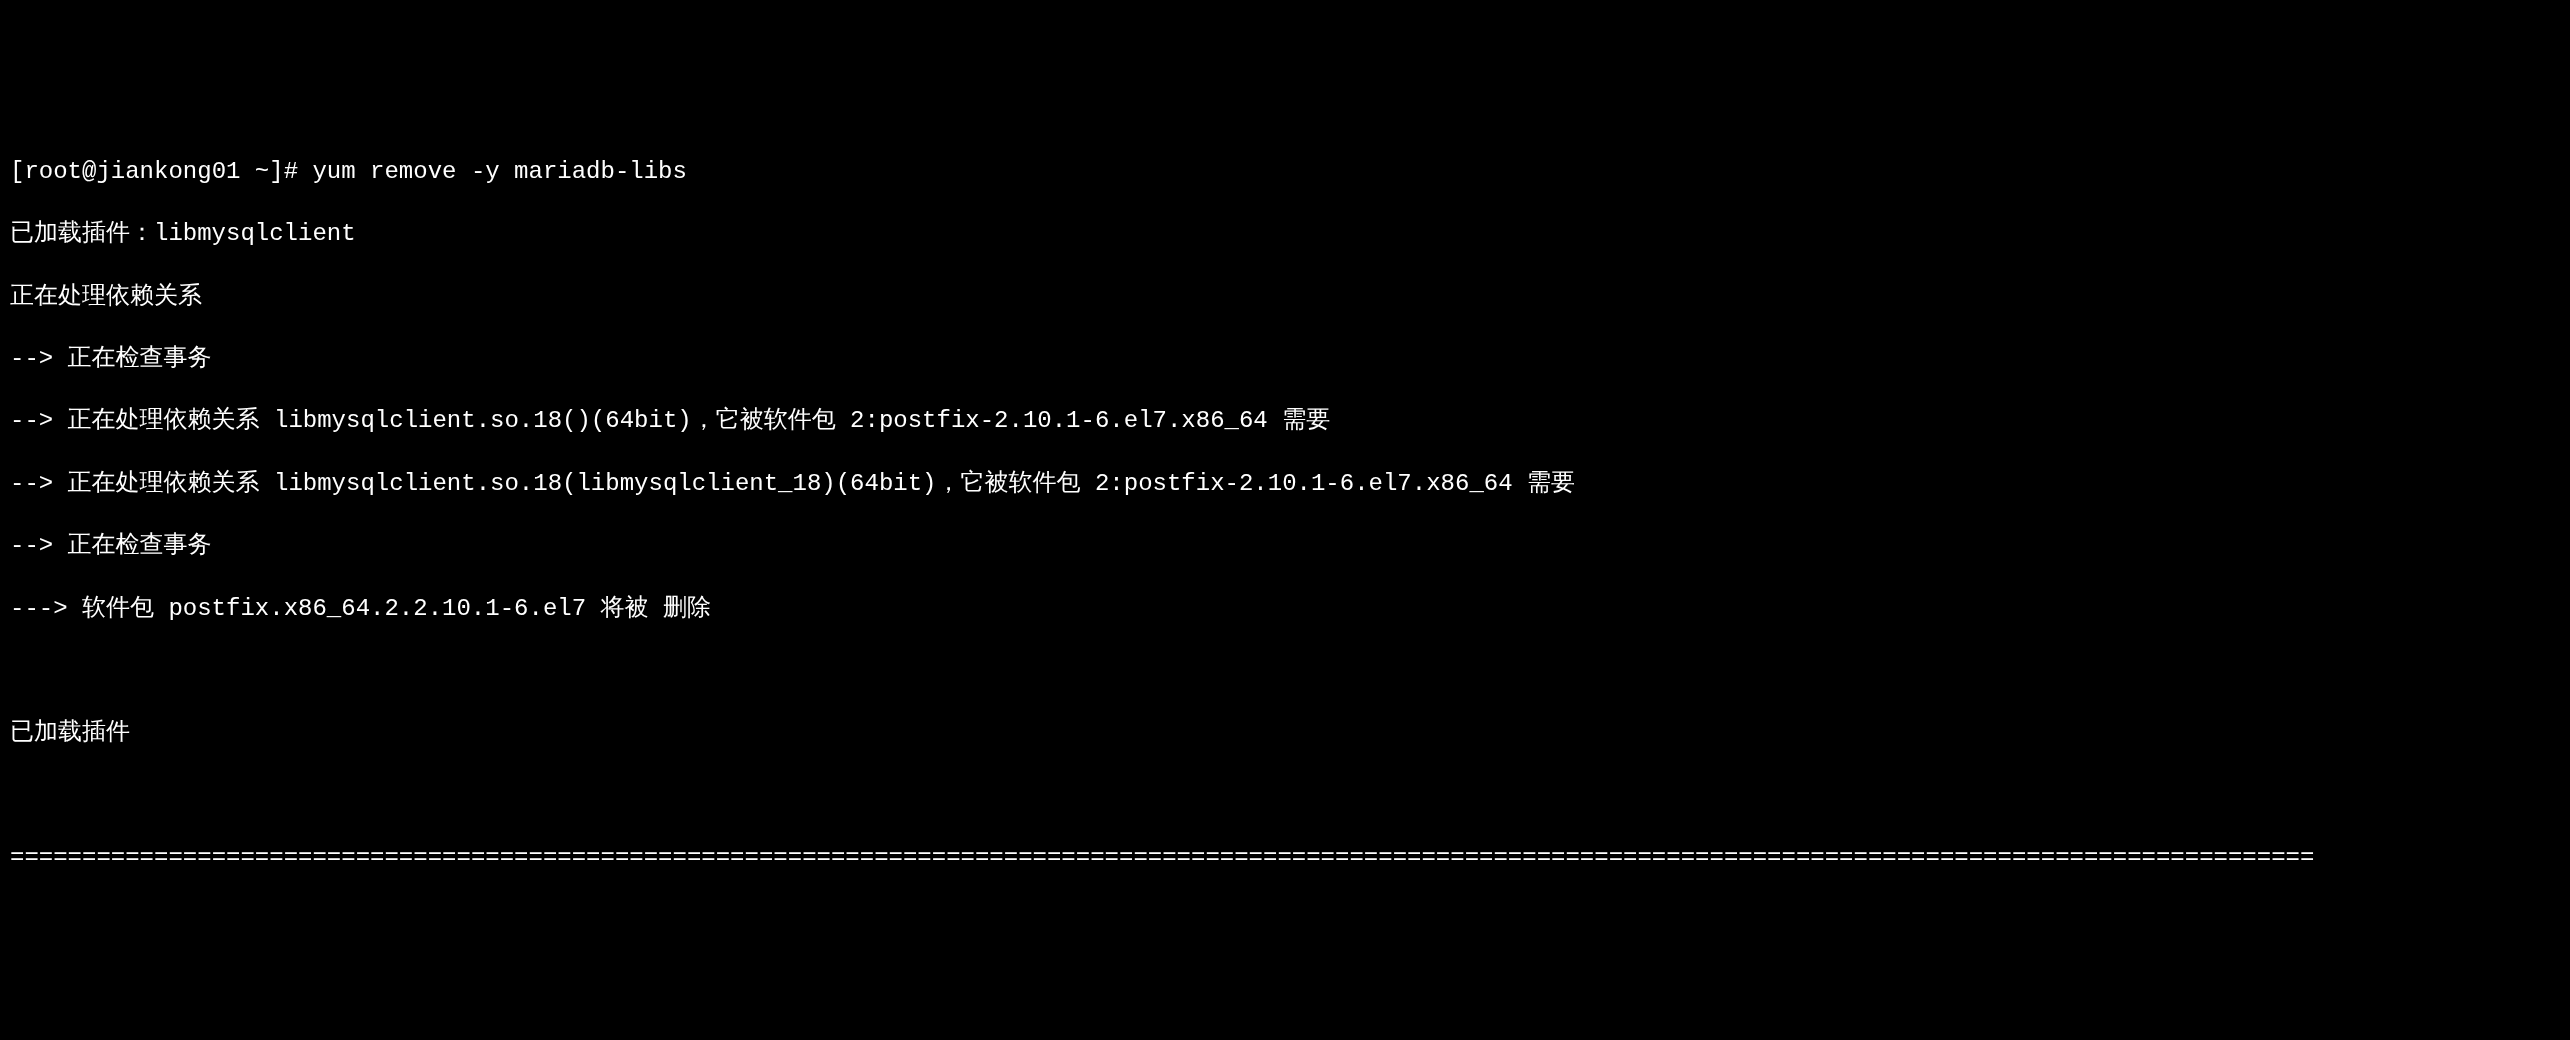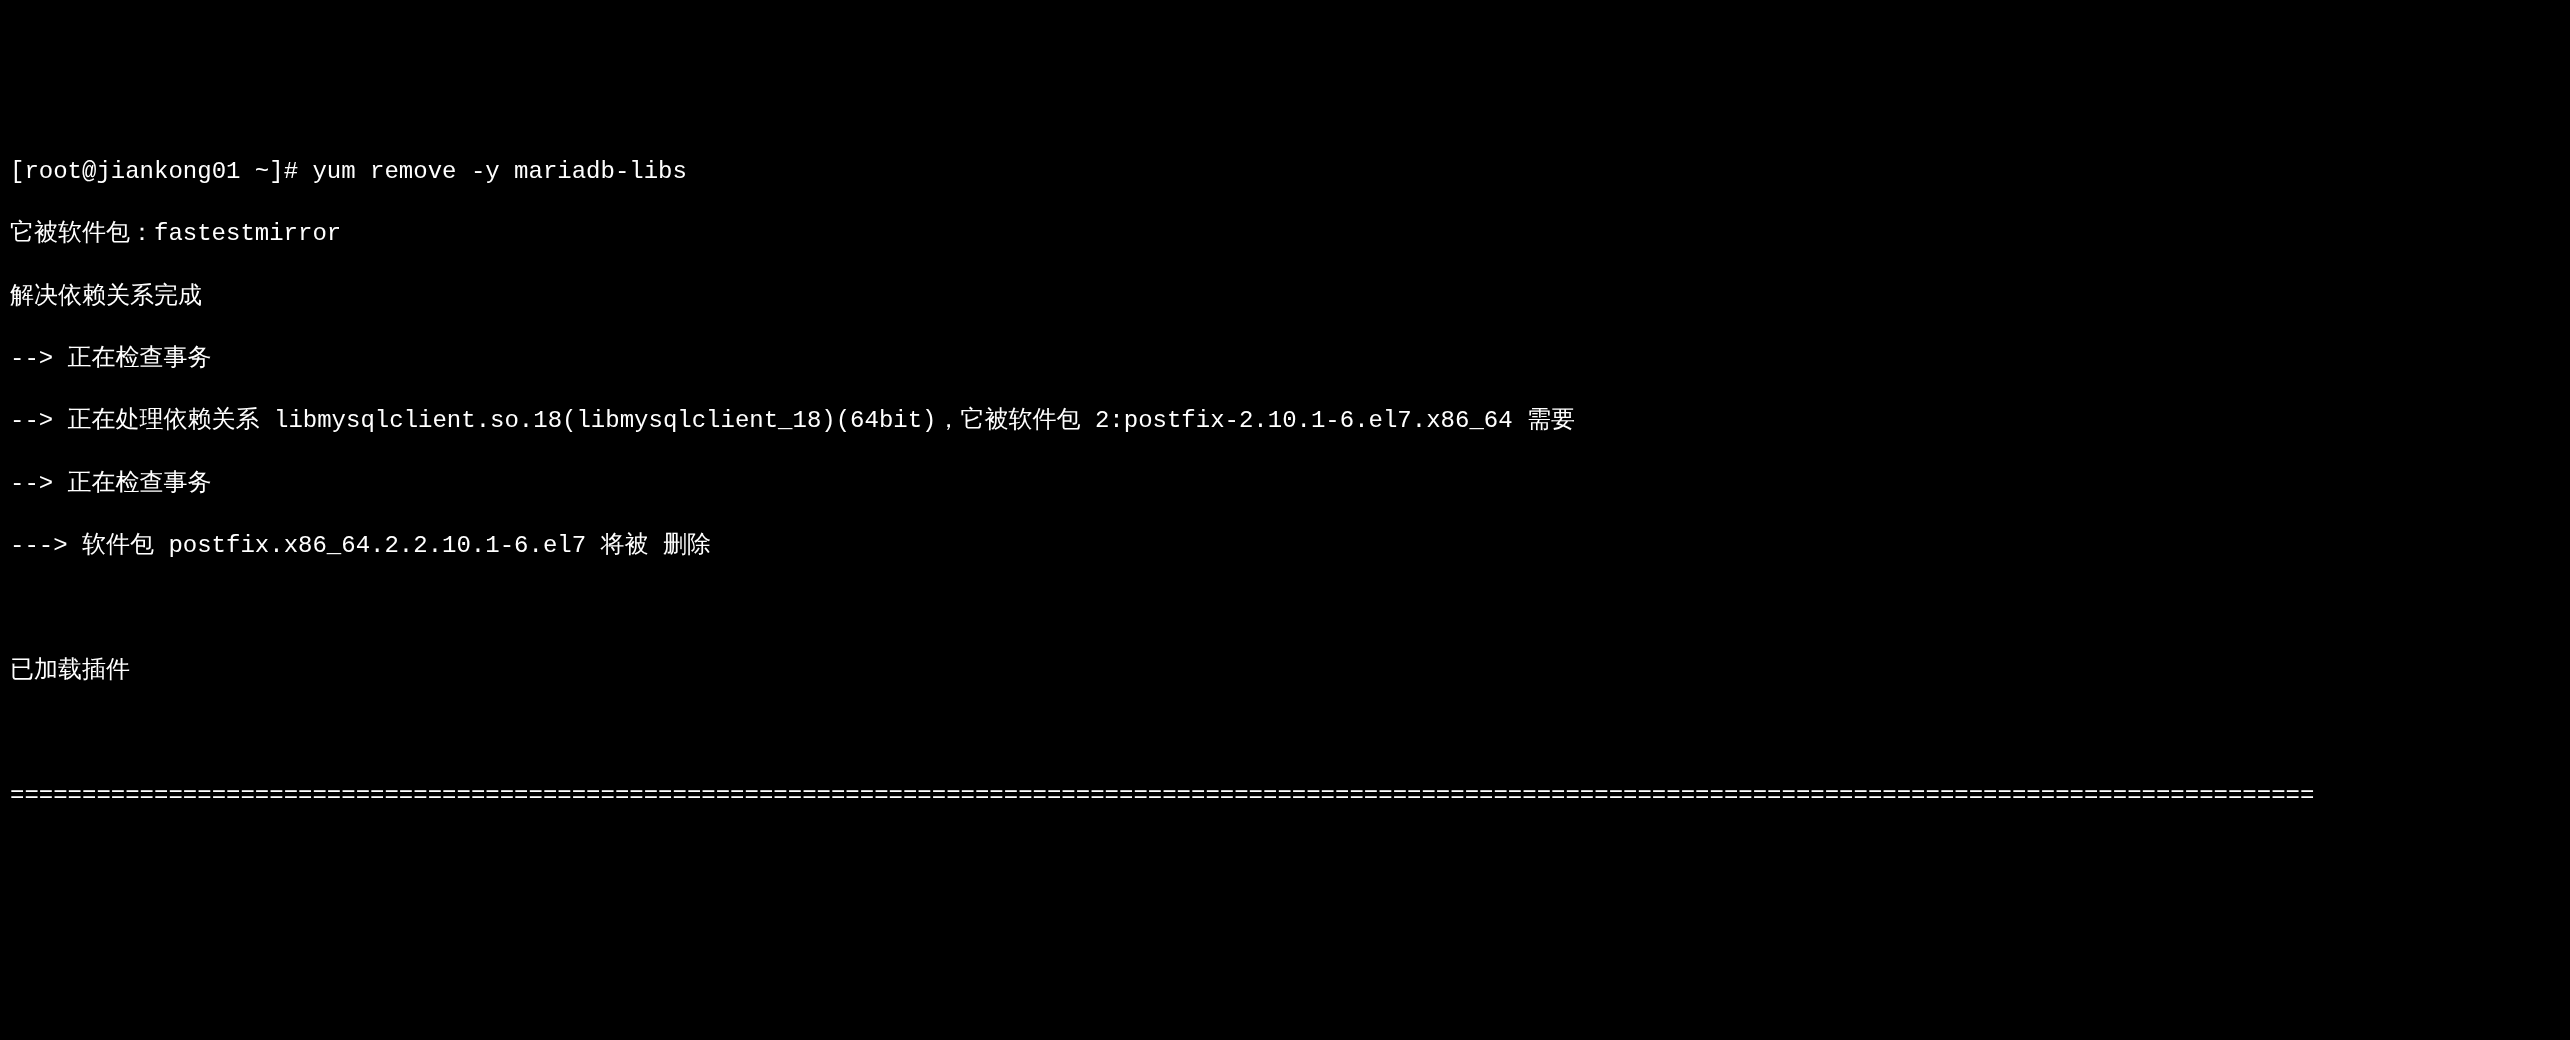--- a/index.html
+++ b/index.html
@@ -28,23 +28,24 @@
       overflow: hidden;
     }
   </style>
 </head>
 <body>
 
 
 
 <div class="terminal">
 <div class="line">[root@jiankong01 ~]# yum remove -y mariadb-libs</div>
-<div class="line">它被软件包：fastestmirror</div>
-<div class="line">解决依赖关系完成</div>
+<div class="line">已加载插件：libmysqlclient</div>
+<div class="line">正在处理依赖关系</div>
 <div class="line">--&gt; 正在检查事务</div>
+<div class="line">--&gt; 正在处理依赖关系 libmysqlclient.so.18()(64bit)，它被软件包 2:postfix-2.10.1-6.el7.x86_64 需要</div>
 <div class="line">--&gt; 正在处理依赖关系 libmysqlclient.so.18(libmysqlclient_18)(64bit)，它被软件包 2:postfix-2.10.1-6.el7.x86_64 需要</div>
 <div class="line">--&gt; 正在检查事务</div>
 <div class="line">---&gt; 软件包 postfix.x86_64.2.2.10.1-6.el7 将被 删除</div>
 <div class="line"> </div>
 <div class="line">已加载插件</div>
 <div class="line"> </div>
 <div class="divider">================================================================================================================================================================</div>
 
 
 

